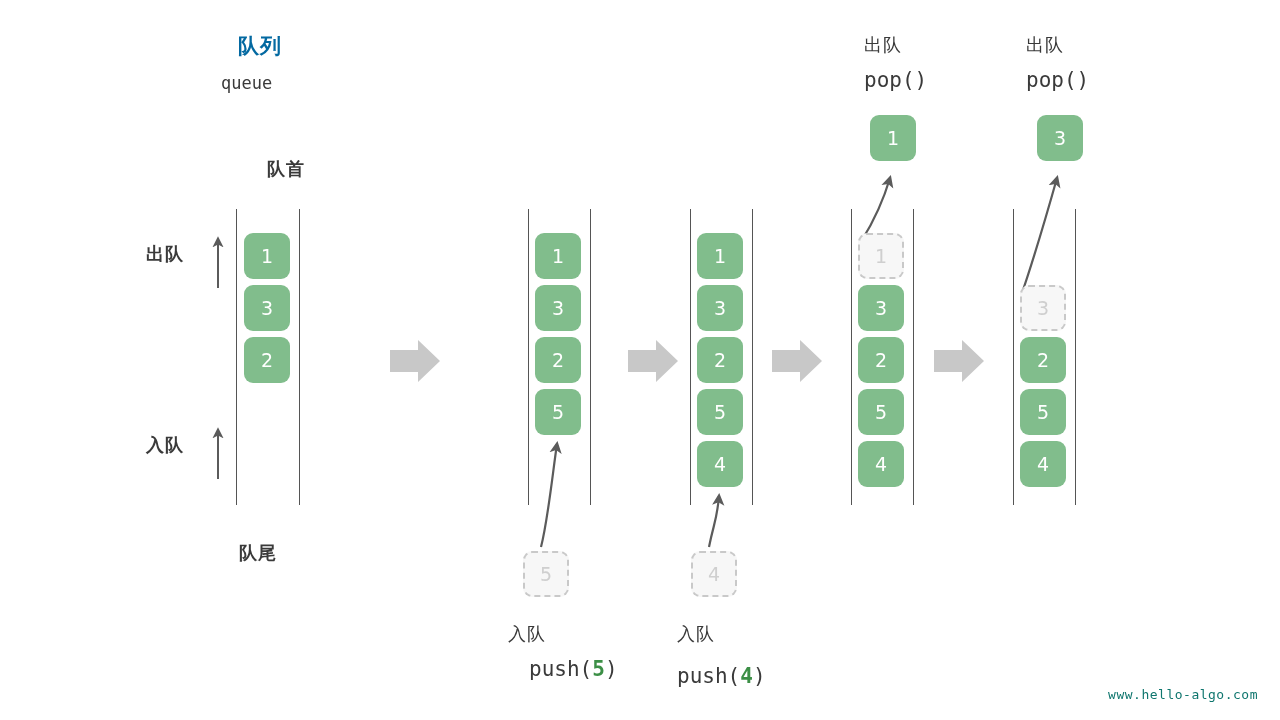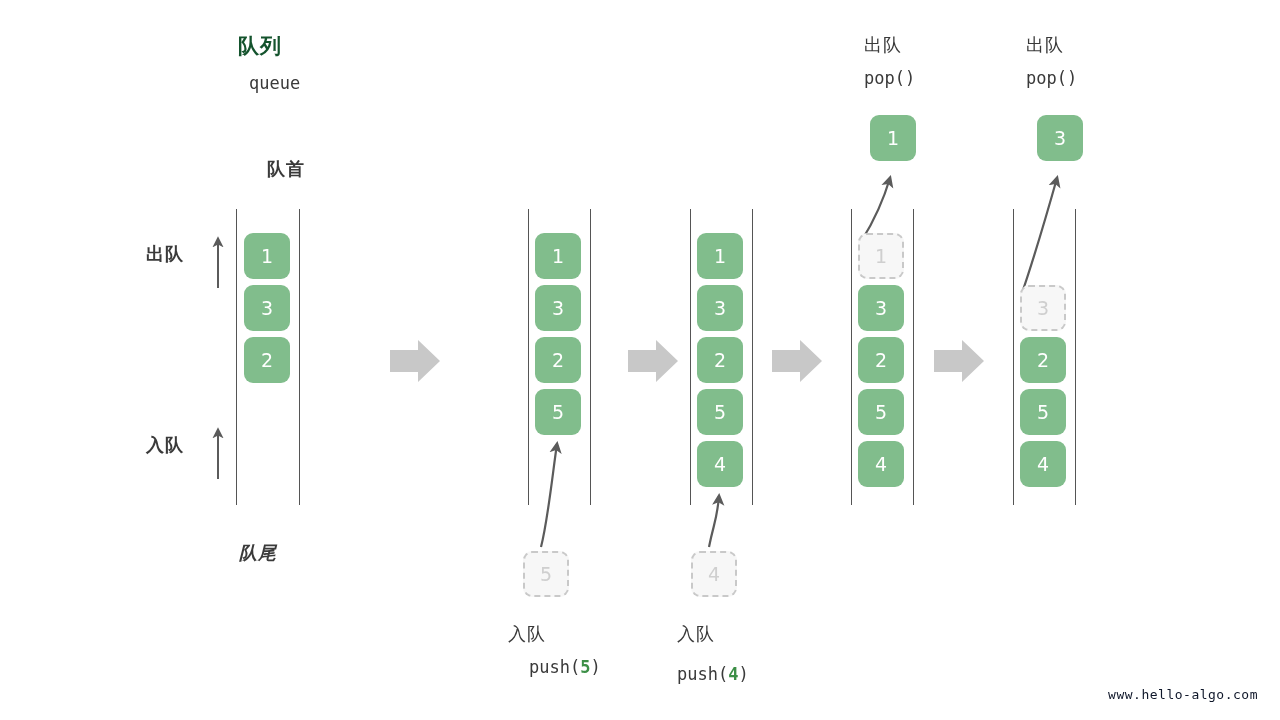--- a/index.html
+++ b/index.html
@@ -26,21 +26,21 @@
   
   .lbl {
     position: absolute;
     white-space: nowrap;
     line-height: 1;
   }
   .title-cn {
     font-family: "DejaVu Sans", sans-serif;
     font-weight: bold;
     font-size: 21px;
-    color: #14532d;
+    color: #0369a1;
     letter-spacing: 1px;
   }
   .title-mono {
     font-family: "DejaVu Sans Mono", monospace;
     font-size: 17px;
     color: #3a3a3a;
   }
   .side-cn {
     font-family: "DejaVu Sans", sans-serif;
     font-weight: bold;
@@ -49,33 +49,33 @@
     letter-spacing: 1px;
   }
   .op-cn {
     font-family: "DejaVu Sans", sans-serif;
     font-size: 18px;
     color: #3a3a3a;
     letter-spacing: 1px;
   }
   .op-mono {
     font-family: "DejaVu Sans Mono", monospace;
-    font-size: 17px;
+    font-size: 21px;
     color: #3a3a3a;
     letter-spacing: 0px;
   }
   .op-mono .arg { color: #3c8f46; font-weight: bold; }
 
   .watermark {
     position: absolute;
     right: 22px;
     bottom: 18px;
     font-family: "DejaVu Sans Mono", monospace;
     font-size: 13px;
-    color: #0f172a;
+    color: #0f766e;
     letter-spacing: 0.5px;
   }
 
   
   .rail {
     position: absolute;
     width: 1px;
     background: #555555;
   }
 
@@ -154,24 +154,24 @@
     </g>
     <g>
       <path d="M772,350 L800,350 L800,340 L822,361 L800,382 L800,372 L772,372 Z" fill="#c8c8c8"></path>
     </g>
     <g>
       <path d="M934,350 L962,350 L962,340 L984,361 L962,382 L962,372 L934,372 Z" fill="#c8c8c8"></path>
     </g>
   </svg>
 
   <div class="lbl title-cn" style="left:238px; top:36px;">队列</div>
-  <div class="lbl title-mono" style="left:249px; top:75px;">queue</div>
+  <div class="lbl title-mono" style="left:221px; top:75px;">queue</div>
 
   <div class="lbl side-cn" style="left:239px; top:160px;padding-left:28px;">队首</div>
-  <div class="lbl side-cn" style="left:239px; top:544px;font-style:italic;">队尾</div>
+  <div class="lbl side-cn" style="left:239px; top:544px;">队尾</div>
   <div class="lbl side-cn" style="left:146px; top:245px;">出队</div>
   <div class="lbl side-cn" style="left:146px; top:436px;">入队</div>
 
   <div class="rail" style="left:236px; top:209px; height:296px;"></div>
   <div class="rail" style="left:299px; top:209px; height:296px;"></div>
 
   <div class="cell filled" style="left:244px; top:233px;">1</div>
   <div class="cell filled" style="left:244px; top:285px;">3</div>
   <div class="cell filled" style="left:244px; top:337px;">2</div>
 

